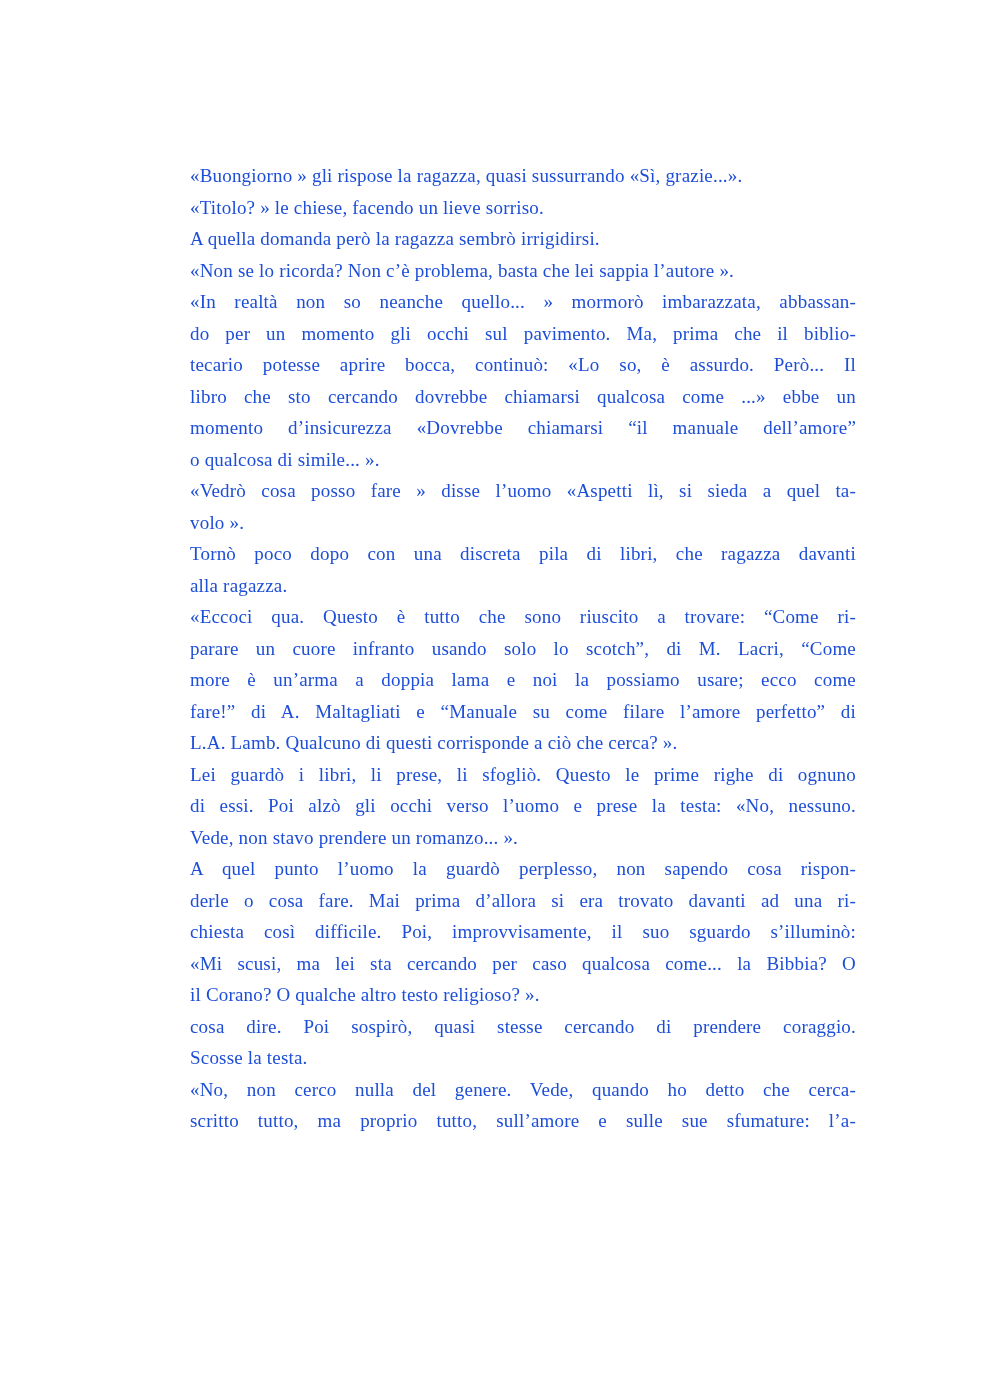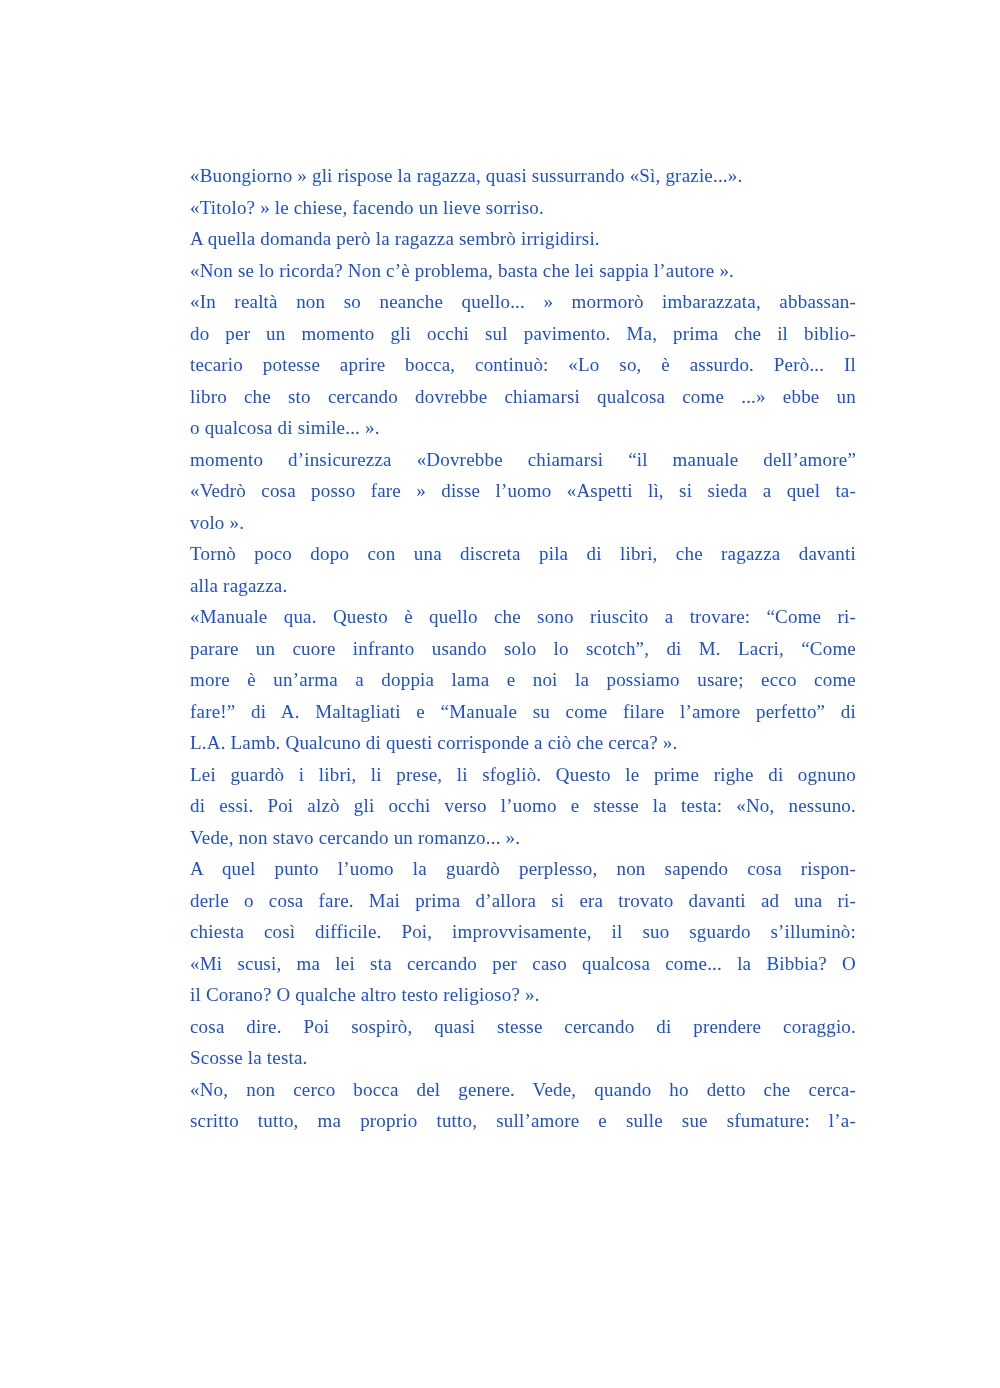--- a/index.html
+++ b/index.html
@@ -41,36 +41,36 @@
 
 <div class="page">
   <div class="ln pe">«Buongiorno » gli rispose la ragazza, quasi sussurrando «Sì, grazie...».</div>
   <div class="ln pe">«Titolo? » le chiese, facendo un lieve sorriso.</div>
   <div class="ln pe">A quella domanda però la ragazza sembrò irrigidirsi.</div>
   <div class="ln pe">«Non se lo ricorda? Non c’è problema, basta che lei sappia l’autore ».</div>
   <div class="ln">«In realtà non so neanche quello... » mormorò imbarazzata, abbassan-</div>
   <div class="ln">do per un momento gli occhi sul pavimento. Ma, prima che il biblio-</div>
   <div class="ln">tecario potesse aprire bocca, continuò: «Lo so, è assurdo. Però... Il</div>
   <div class="ln">libro che sto cercando dovrebbe chiamarsi qualcosa come ...» ebbe un</div>
+  <div class="ln">momento d’insicurezza «Dovrebbe chiamarsi “il manuale dell’amore”</div>
   <div class="ln pe">o qualcosa di simile... ».</div>
-  <div class="ln">momento d’insicurezza «Dovrebbe chiamarsi “il manuale dell’amore”</div>
   <div class="ln">«Vedrò cosa posso fare » disse l’uomo «Aspetti lì, si sieda a quel ta-</div>
   <div class="ln pe">volo ».</div>
   <div class="ln">Tornò poco dopo con una discreta pila di libri, che ragazza davanti</div>
   <div class="ln pe">alla ragazza.</div>
-  <div class="ln">«Manuale qua. Questo è quello che sono riuscito a trovare: “Come ri-</div>
+  <div class="ln">«Eccoci qua. Questo è tutto che sono riuscito a trovare: “Come ri-</div>
   <div class="ln">parare un cuore infranto usando solo lo scotch”, di M. Lacri, “Come</div>
   <div class="ln">more è un’arma a doppia lama e noi la possiamo usare; ecco come</div>
   <div class="ln">fare!” di A. Maltagliati e “Manuale su come filare l’amore perfetto” di</div>
   <div class="ln pe">L.A. Lamb. Qualcuno di questi corrisponde a ciò che cerca? ».</div>
   <div class="ln">Lei guardò i libri, li prese, li sfogliò. Questo le prime righe di ognuno</div>
-  <div class="ln">di essi. Poi alzò gli occhi verso l’uomo e stesse la testa: «No, nessuno.</div>
-  <div class="ln pe">Vede, non stavo cercando un romanzo... ».</div>
+  <div class="ln">di essi. Poi alzò gli occhi verso l’uomo e prese la testa: «No, nessuno.</div>
+  <div class="ln pe">Vede, non stavo prendere un romanzo... ».</div>
   <div class="ln">A quel punto l’uomo la guardò perplesso, non sapendo cosa rispon-</div>
   <div class="ln">derle o cosa fare. Mai prima d’allora si era trovato davanti ad una ri-</div>
   <div class="ln">chiesta così difficile. Poi, improvvisamente, il suo sguardo s’illuminò:</div>
   <div class="ln">«Mi scusi, ma lei sta cercando per caso qualcosa come... la Bibbia? O</div>
   <div class="ln pe">il Corano? O qualche altro testo religioso? ».</div>
   <div class="ln">cosa dire. Poi sospirò, quasi stesse cercando di prendere coraggio.</div>
   <div class="ln pe">Scosse la testa.</div>
-  <div class="ln">«No, non cerco bocca del genere. Vede, quando ho detto che cerca-</div>
+  <div class="ln">«No, non cerco nulla del genere. Vede, quando ho detto che cerca-</div>
   <div class="ln">scritto tutto, ma proprio tutto, sull’amore e sulle sue sfumature: l’a-</div>
 </div>
 
 </body></html>

